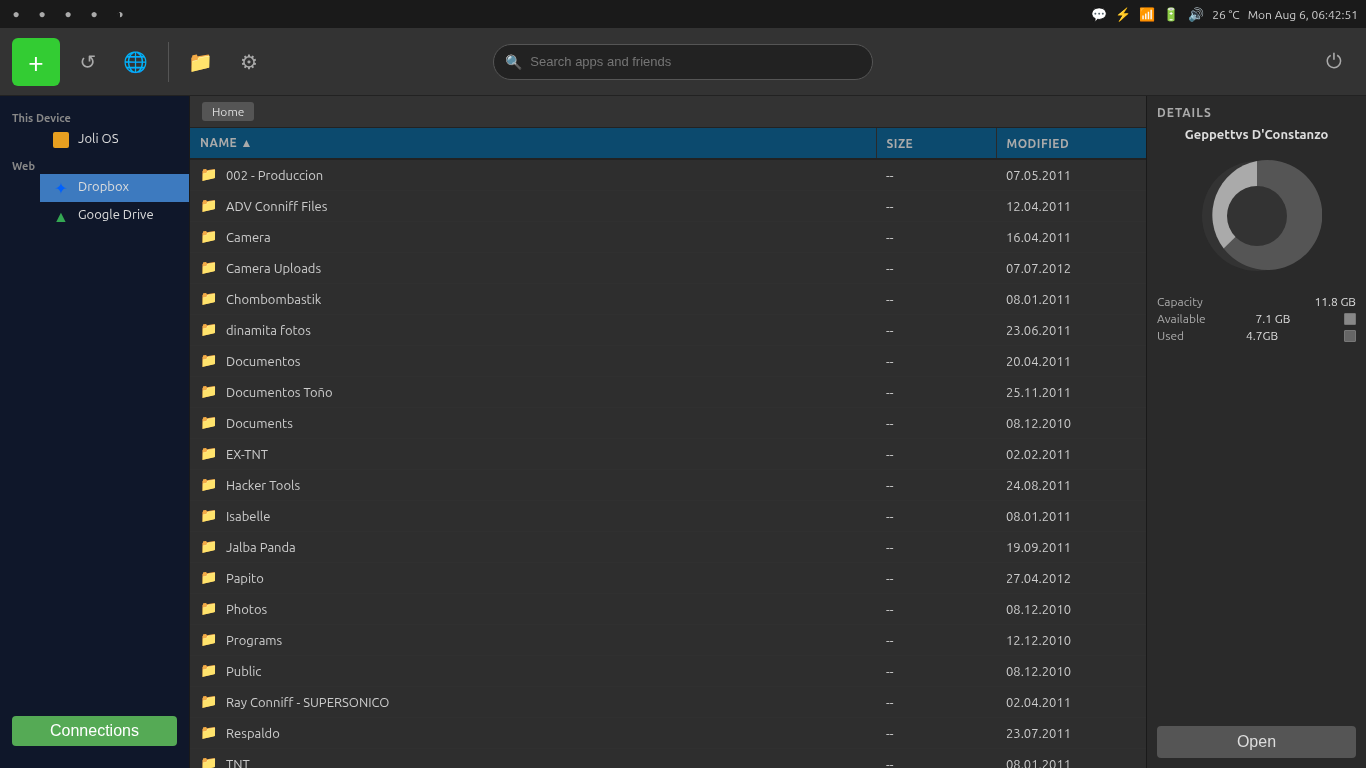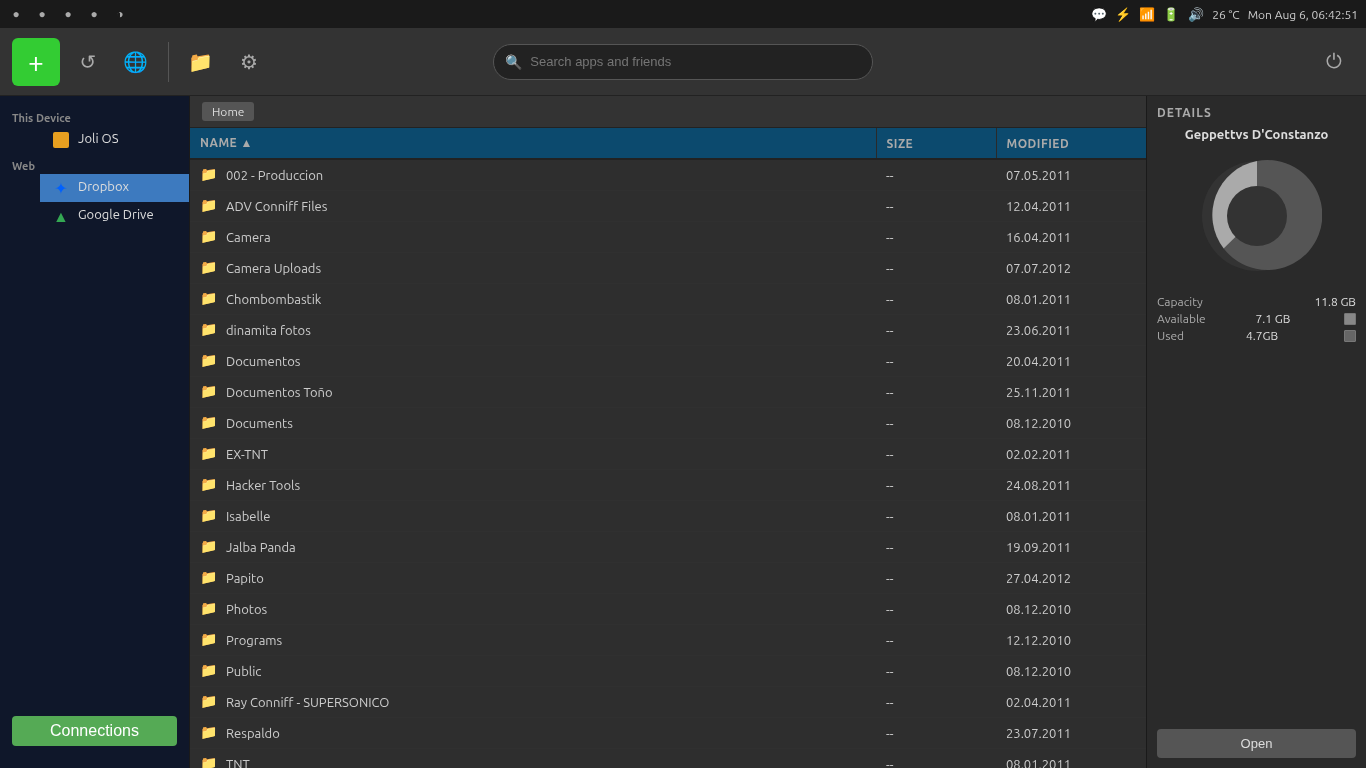--- a/index.html
+++ b/index.html
@@ -305,21 +305,21 @@
     .disk-stat-box.available { background: #888; }
 
     #open-btn {
       margin-top: auto;
       background: #555;
       border: none;
       border-radius: 4px;
       color: #ddd;
       padding: 7px 0;
       cursor: pointer;
-      font-size: 13px;
+      font-size: 16px;
       width: 100%;
     }
     .joli-icon {
       width: 16px; height: 16px;
       background: #e8a020;
       border-radius: 2px;
       display: inline-block;
     }
   </style>
 </head>

